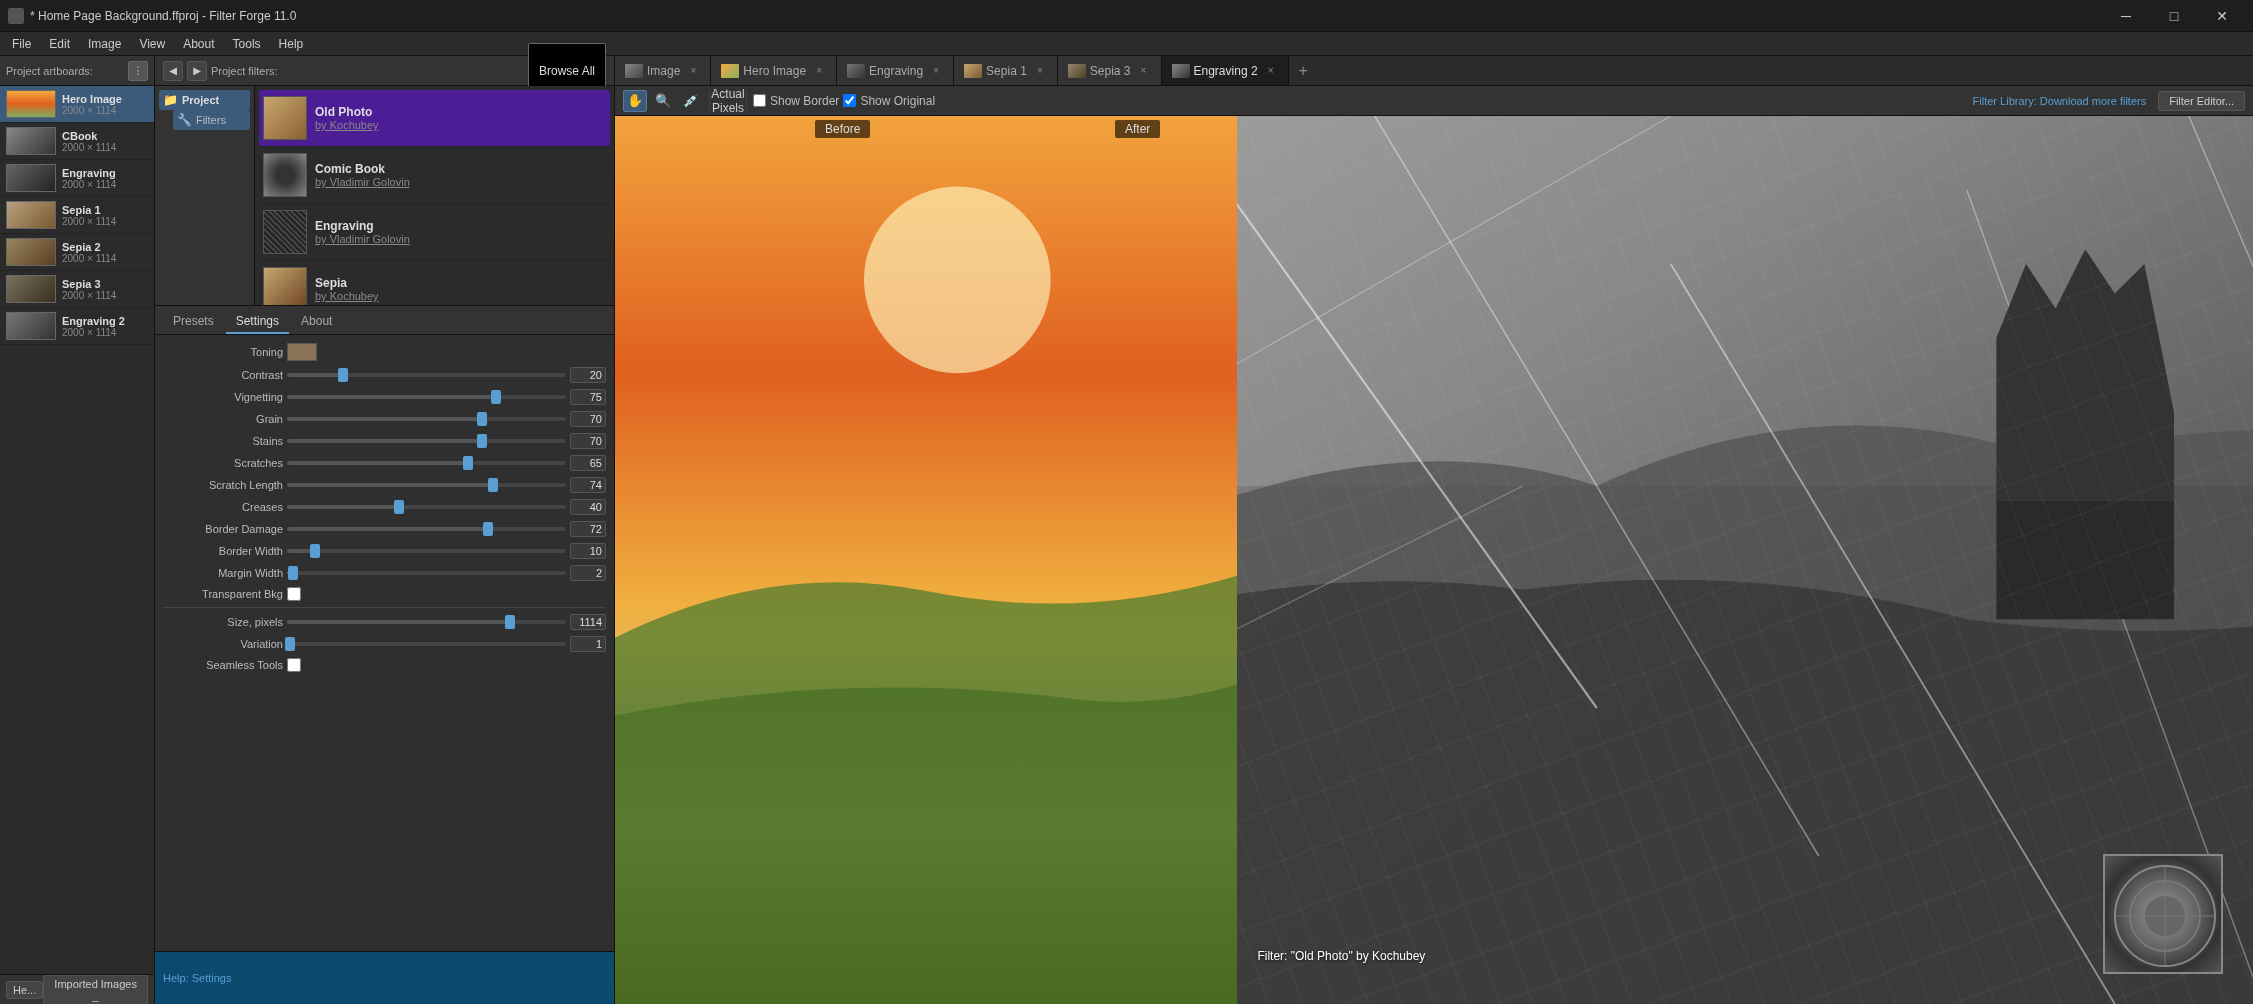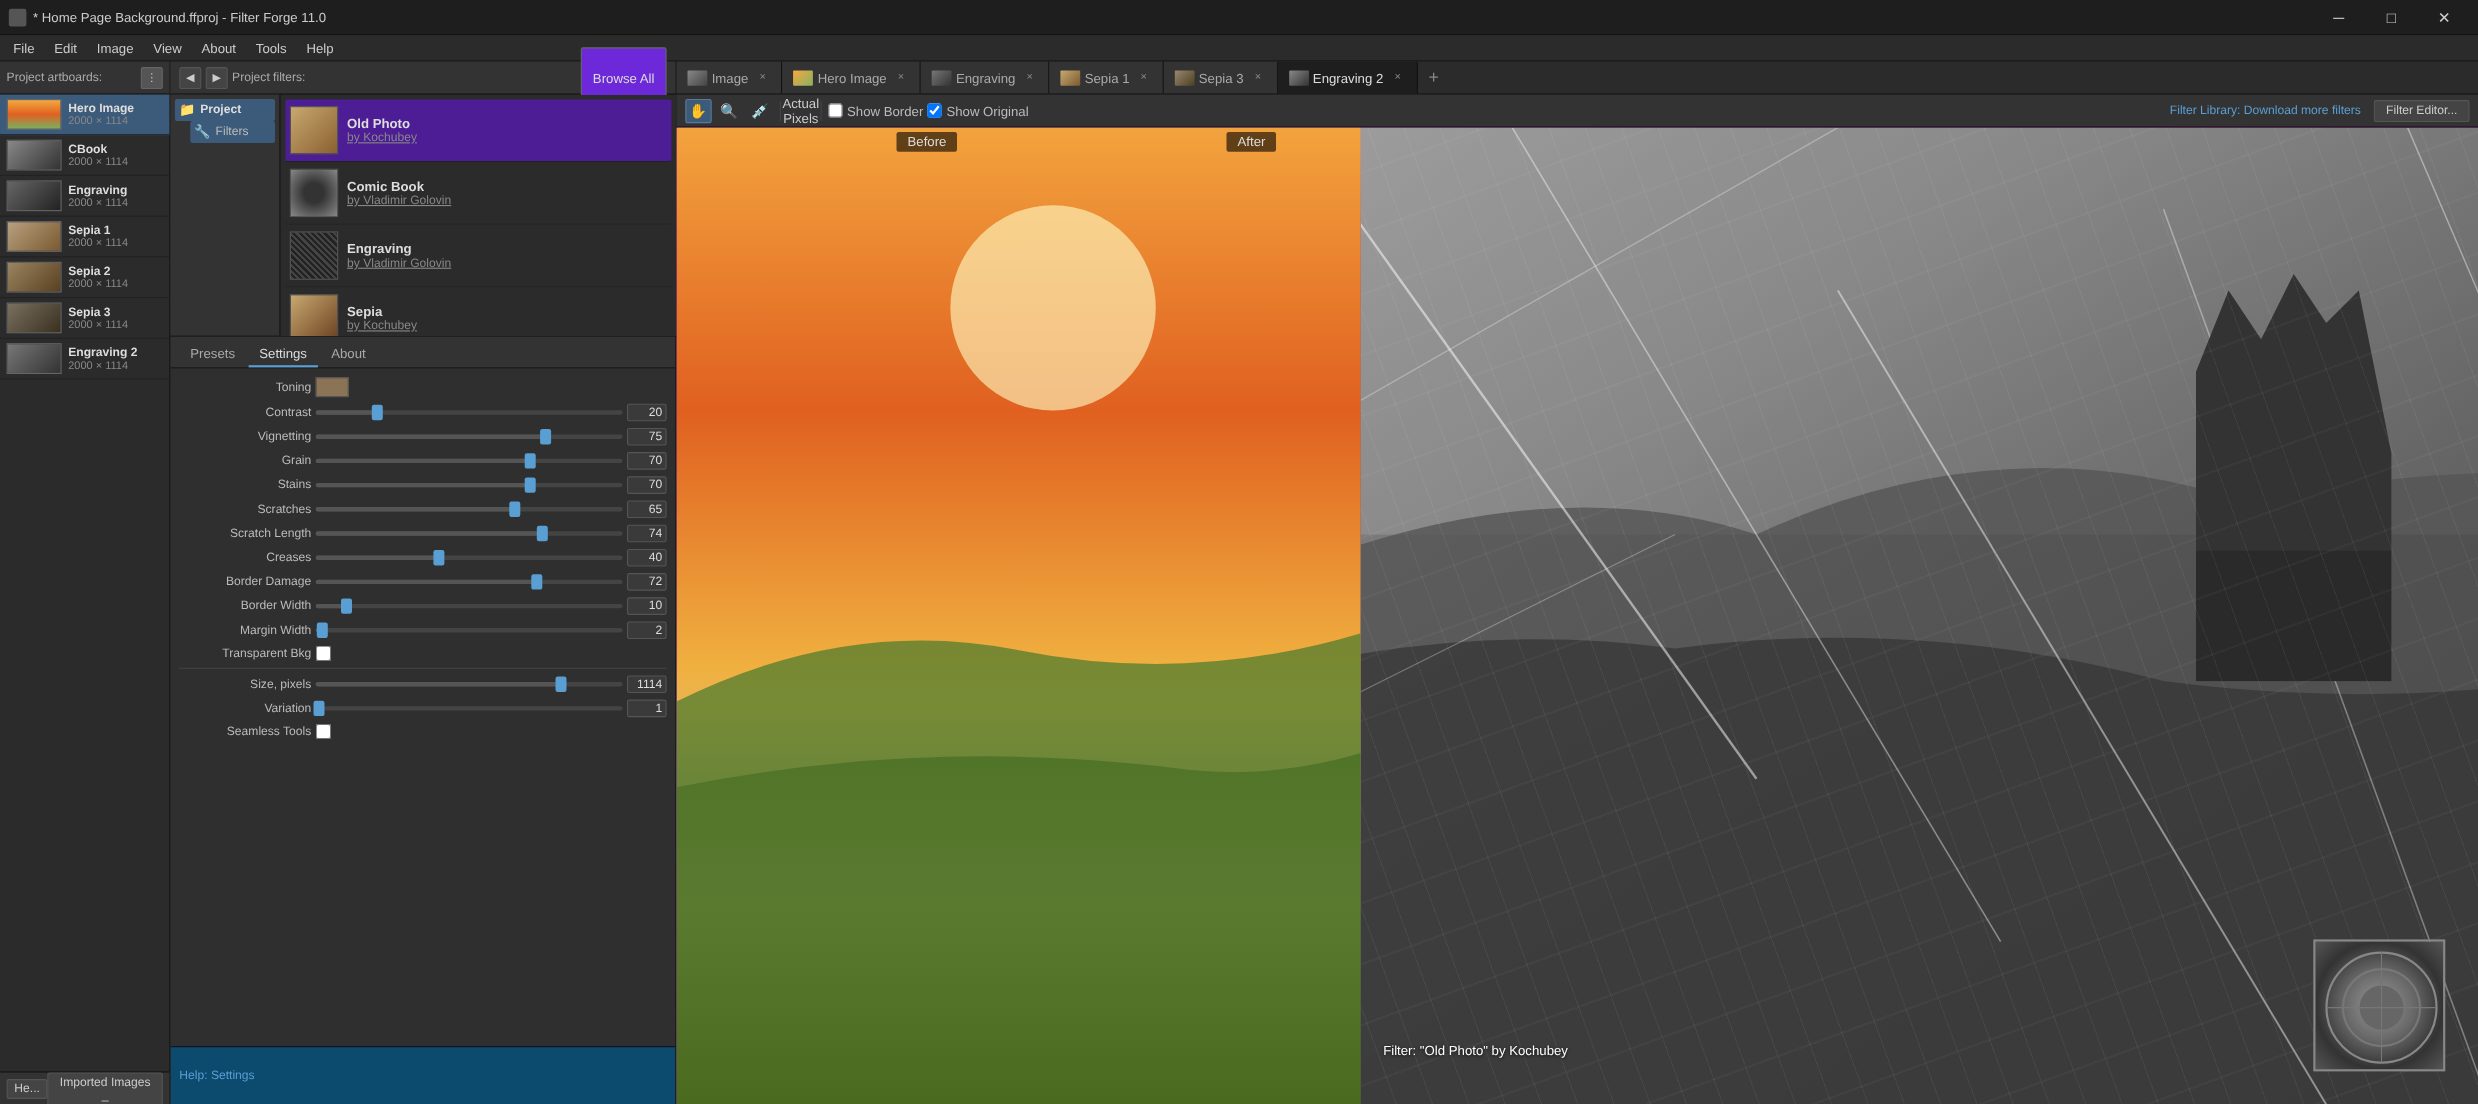--- a/index.html
+++ b/index.html
@@ -166,21 +166,21 @@
       border: 1px solid #555;
       color: #ccc;
       cursor: pointer;
       display: flex; align-items: center; justify-content: center;
       font-size: 10px;
       border-radius: 2px;
     }
     .filters-label { color: #aaa; font-size: 11px; }
     .browse-all-btn {
       padding: 20px 10px;
-      background: #6d28d9;
+      background: #000000;
       border: 1px solid #666;
       color: #ddd;
       cursor: pointer;
       font-size: 12px;
       border-radius: 2px;
     }
 
     
     .project-tree {
       display: flex;
@@ -446,21 +446,21 @@
       font-size: 11px;
       border-radius: 2px;
       margin-left: 8px;
     }
 
     
     .canvas-area {
       flex: 1;
       position: relative;
       overflow: hidden;
-      background: #a21caf;
+      background: #c2410c;
     }
     .before-label, .after-label {
       background: rgba(0,0,0,0.6);
       color: #ddd;
       padding: 2px 10px;
       font-size: 12px;
       border-radius: 2px;
     }
     .canvas-split {
       position: absolute;

